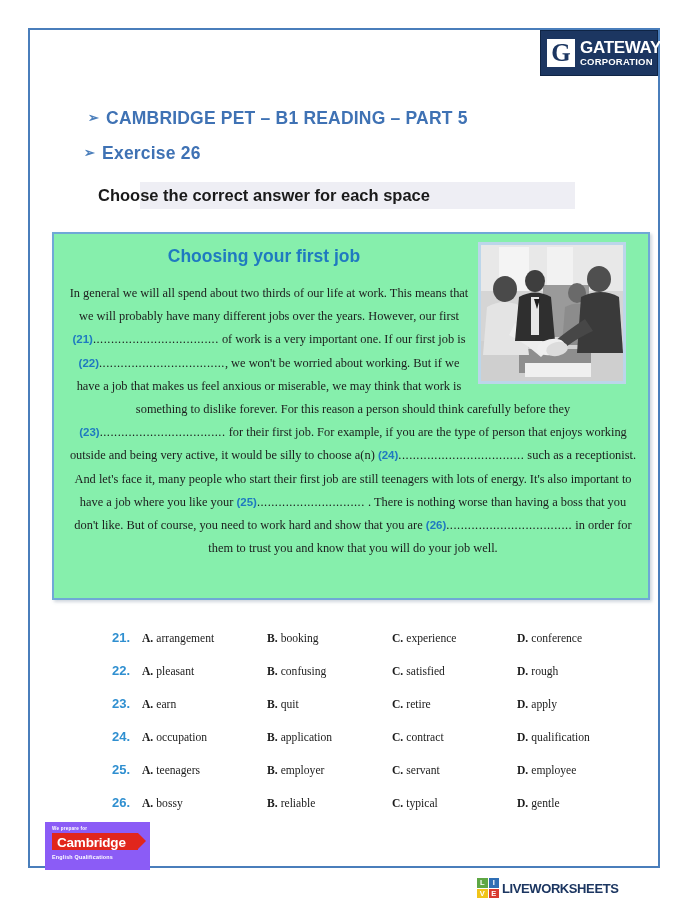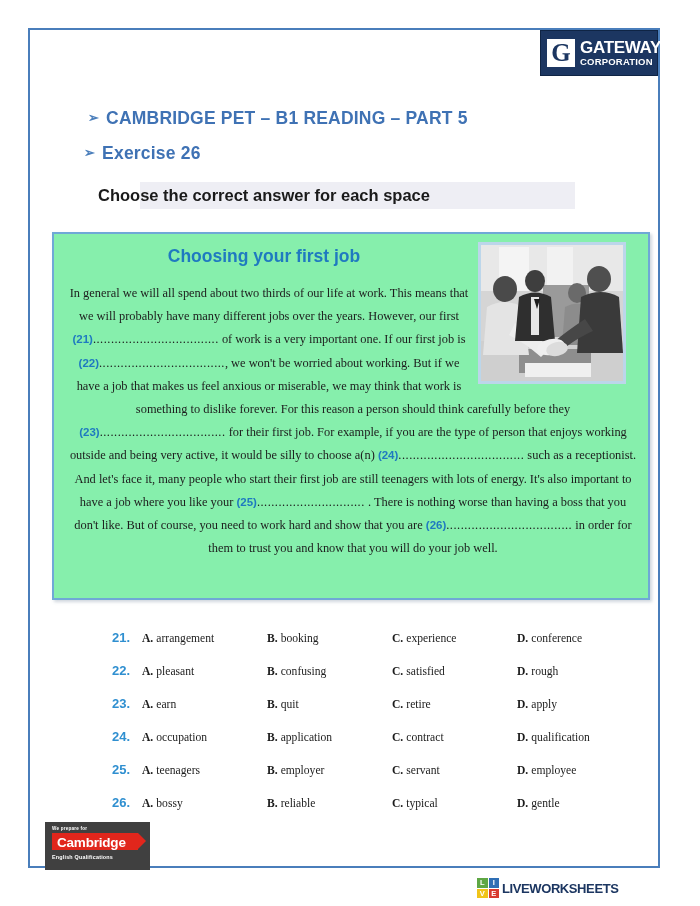--- a/index.html
+++ b/index.html
@@ -201,21 +201,21 @@
     margin-right: 3px;
   }
 
   
   #cambridge-logo {
     position: absolute;
     left: 45px;
     top: 822px;
     width: 105px;
     height: 48px;
-    background: #404040;
+    background: #8b5cf6;
     color: #ffffff;
     box-sizing: border-box;
     padding: 4px 0 0 7px;
   }
   #cambridge-logo .cam-pre {
     font-size: 4.6px;
     font-weight: bold;
     letter-spacing: 0.2px;
     display: block;
     margin-bottom: 2px;

